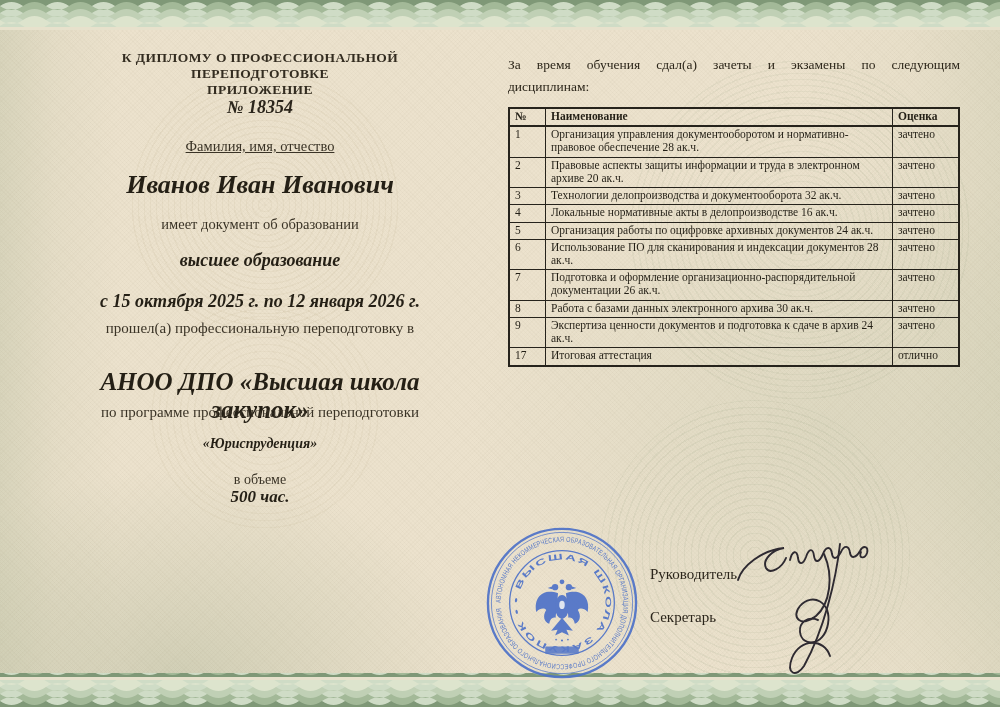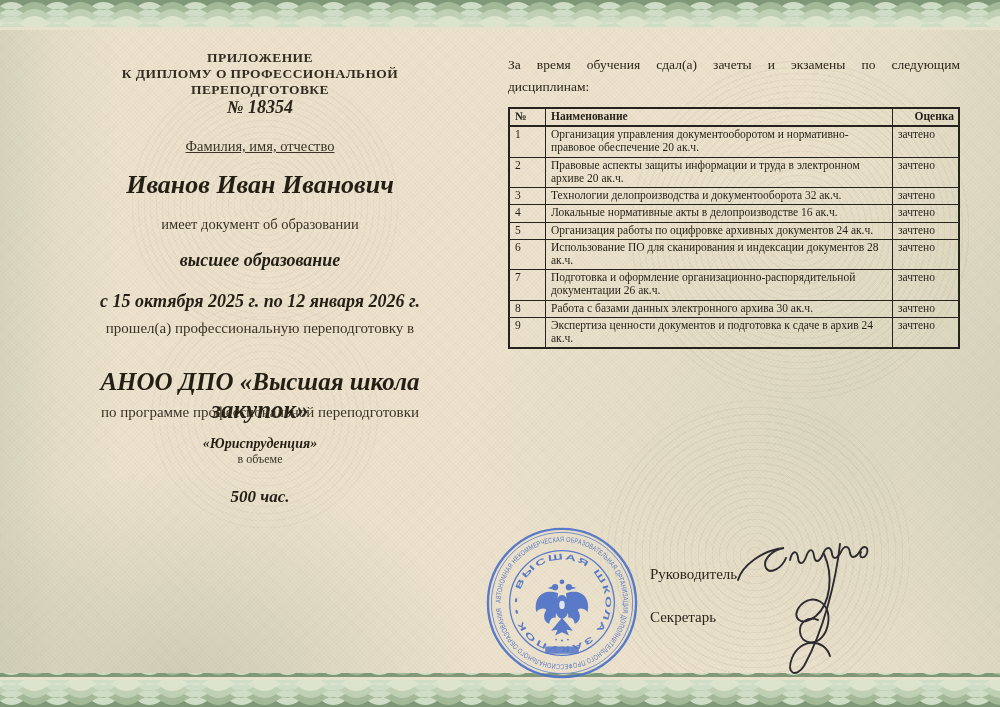--- a/index.html
+++ b/index.html
@@ -37,32 +37,32 @@
   .val{font-weight:bold;font-style:italic;color:#241f15;}
   .fio-label{top:138px;text-decoration:underline;}
   .fio{top:170px;font-size:26px;}
   .hasdoc{top:216px;}
   .education{top:250px;font-size:18px;}
   .period{top:283px;font-size:18px;margin-top:8px;}
   .retraining{top:320px;font-size:15px;}
   .organization{top:368px;font-size:25px;}
   .program-label{top:404px;font-size:15px;}
   .program{top:436px;font-size:14px;}
-  .volume-label{top:452px;font-size:12px;}
+  .volume-label{top:472px;font-size:14px;}
   .volume{top:487px;font-size:17px;}
 
   .right-col{position:absolute;left:508px;top:0;width:452px;}
   .intro{position:absolute;top:54px;left:0;width:452px;margin:0;font-size:13.5px;line-height:1.62;
          text-align:justify;word-spacing:3px;color:#2c261a;}
   table.results{position:absolute;top:107px;left:0;width:452px;border-collapse:collapse;
          font-size:11.5px;line-height:1.15;color:#231f16;}
   table.results, table.results th, table.results td{border:1px solid #26231c;}
   table.results{border:2px solid #26231c;}
   table.results th{font-weight:bold;text-align:left;padding:1px 4px 2px 5px;border-bottom-width:2px;}
-  table.results th.h-grade{text-align:right;}
+  table.results th.h-grade{text-align:left;}
   table.results td{vertical-align:top;padding:1px 4px 2px 5px;}
   td.col-num{width:26px;}
   td.col-grade, th.h-grade{width:56px;}
   td.col-grade{padding-left:8px;}
 
   .sig-label{position:absolute;font-size:15px;color:#2b251b;}
   .head-label{left:650px;top:566px;}
   .secretary-label{left:650px;top:609px;}
   .stamp-wrap{position:absolute;left:483px;top:524px;width:158px;height:158px;opacity:.92;}
   .signature-wrap{position:absolute;left:728px;top:518px;width:160px;height:165px;}
@@ -89,22 +89,22 @@
       </pattern>
     </defs>
     <rect width="1000" height="30" fill="url(#waveband)"></rect>
   </svg>
   <svg class="border-svg border-bottom" width="1000" height="34" viewBox="0 0 1000 34" preserveAspectRatio="none">
     <rect width="1000" height="34" fill="url(#waveband)"></rect>
   </svg>
 
   <div class="left-col">
     <div class="abs doc-title">
+      <div>К ДИПЛОМУ О ПРОФЕССИОНАЛЬНОЙ ПЕРЕПОДГОТОВКЕ</div>
       <div>ПРИЛОЖЕНИЕ</div>
-      <div>К ДИПЛОМУ О ПРОФЕССИОНАЛЬНОЙ ПЕРЕПОДГОТОВКЕ</div>
     </div>
     <div class="abs doc-number">№ 18354</div>
     <div class="abs lbl fio-label">Фамилия, имя, отчество</div>
     <div class="abs val fio">Иванов Иван Иванович</div>
     <div class="abs lbl hasdoc">имеет документ об образовании</div>
     <div class="abs val education">высшее образование</div>
     <div class="abs val period">с 15 октября 2025 г. по 12 января 2026 г.</div>
     <div class="abs lbl retraining">прошел(а) профессиональную переподготовку в</div>
     <div class="abs val organization">АНОО ДПО «Высшая школа закупок»</div>
     <div class="abs lbl program-label">по программе профессиональной переподготовки</div>
@@ -120,21 +120,21 @@
       <thead>
         <tr>
           <th>№</th>
           <th>Наименование</th>
           <th class="h-grade">Оценка</th>
         </tr>
       </thead>
       <tbody>
           <tr>
             <td class="col-num">1</td>
-            <td class="col-name">Организация управления документооборотом и нормативно-правовое обеспечение 20 ак.ч.</td>
+            <td class="col-name">Организация управления документооборотом и нормативно-правовое обеспечение 28 ак.ч.</td>
             <td class="col-grade">зачтено</td>
           </tr>
           <tr>
             <td class="col-num">2</td>
             <td class="col-name">Правовые аспекты защиты информации и труда в электронном архиве 20 ак.ч.</td>
             <td class="col-grade">зачтено</td>
           </tr>
           <tr>
             <td class="col-num">3</td>
             <td class="col-name">Технологии делопроизводства и документооборота 32 ак.ч.</td>
@@ -162,20 +162,25 @@
           </tr>
           <tr>
             <td class="col-num">8</td>
             <td class="col-name">Работа с базами данных электронного архива 30 ак.ч.</td>
             <td class="col-grade">зачтено</td>
           </tr>
           <tr>
             <td class="col-num">9</td>
             <td class="col-name">Экспертиза ценности документов и подготовка к сдаче в архив 24 ак.ч.</td>
             <td class="col-grade">зачтено</td>
+          </tr>
+          <tr>
+            <td class="col-num">17</td>
+            <td class="col-name">Итоговая аттестация</td>
+            <td class="col-grade">отлично</td>
           </tr>
         </tbody>
     </table>
   </div>
 
   <div class="stamp-wrap">
     <svg viewBox="0 0 160 160" width="158" height="158">
       <g fill="none" stroke="#4e72c8">
         <circle cx="80" cy="80" r="75" stroke-width="2.4"></circle>
         <circle cx="80" cy="80" r="71.5" stroke-width="0.8"></circle>

